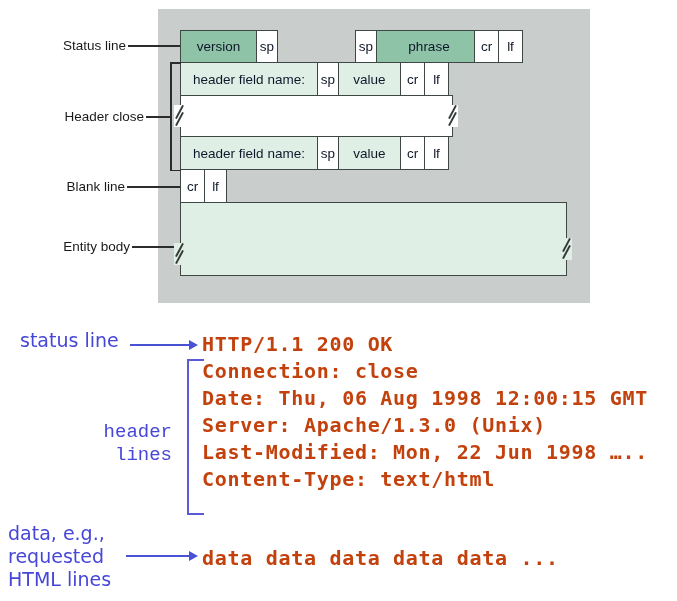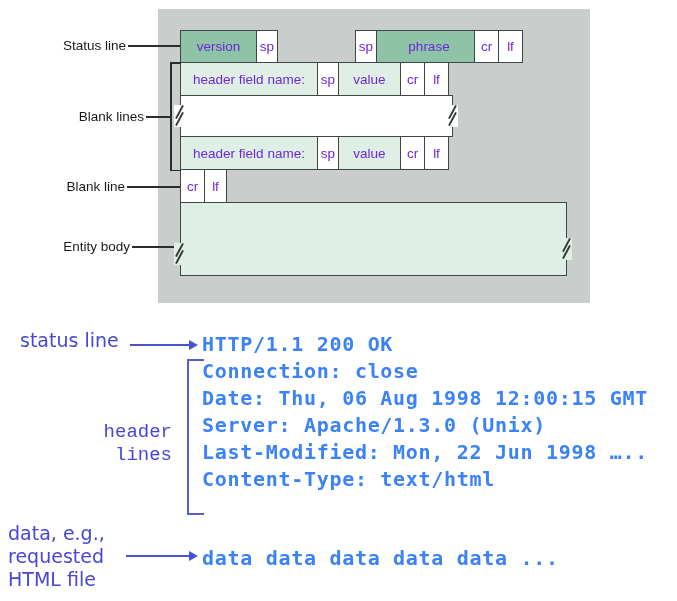--- a/index.html
+++ b/index.html
@@ -4,21 +4,21 @@
 <style>
   html,body{margin:0;padding:0;background:#fff;}
   .page{position:relative;width:677px;height:601px;background:#ffffff;overflow:hidden;
         font-family:"Liberation Sans",sans-serif;}
 
   
   .panel{position:absolute;left:158px;top:9px;width:432px;height:294px;background:#c9cdcc;}
   .row{position:absolute;display:flex;}
   .seg{box-sizing:border-box;border:1px solid #3f4745;margin-left:-1px;
        display:flex;align-items:center;justify-content:center;
-       background:#ffffff;font-size:13.5px;color:#6d28d9;white-space:nowrap;}
+       background:#ffffff;font-size:13.5px;color:#0f172a;white-space:nowrap;}
   .seg:first-child{margin-left:0;}
   .seg.g{background:#8fc3a7;}
   .seg.p{background:#e0efe6;}
   .bigbox{position:absolute;box-sizing:border-box;border:1px solid #3f4745;}
   .mid{background:#ffffff;}
   .entity{background:#e0efe6;}
 
   
   .brk{position:absolute;width:11px;height:22px;z-index:5;}
   .brk.white{background:#ffffff;}
@@ -30,21 +30,21 @@
 
   .lbl{position:absolute;font-size:13.5px;color:#1a1a1a;text-align:right;width:120px;}
   .conn{position:absolute;height:1.5px;background:#2c2c2c;}
   .brkt{position:absolute;background:#2c2c2c;}
 
   
   .hand{position:absolute;font-family:"DejaVu Sans",sans-serif;font-size:19px;
         color:#4646d8;line-height:23px;white-space:nowrap;}
   .hand.right{text-align:right;white-space:normal;font-family:Liberation Mono, monospace;}
   .mono{position:absolute;font-family:"DejaVu Sans Mono",monospace;font-weight:bold;
-        font-size:20px;letter-spacing:0.7px;line-height:27px;color:#3b82f6;white-space:nowrap;}
+        font-size:20px;letter-spacing:0.7px;line-height:27px;color:#c2410c;white-space:nowrap;}
   .arrow{position:absolute;height:2px;background:#4a52d4;}
   .arrow::after{content:"";position:absolute;right:-8px;top:-4px;
         border-left:9px solid #4a52d4;border-top:5px solid transparent;border-bottom:5px solid transparent;}
   .bbr{position:absolute;background:#5b5bd8;}
 </style>
 </head>
 <body>
 
 <div class="page">
 
@@ -85,21 +85,21 @@
     <span class="seg" style="width:23px;">lf</span>
   </div>
 
   <div class="bigbox entity" style="left:180px;top:202px;width:387px;height:74px;"></div>
   <span class="brk pale" style="left:174px;top:243px;"></span>
   <span class="brk pale" style="left:561px;top:238px;"></span>
 
   <div class="lbl" style="left:6px;top:38px;">Status line</div>
   <div class="conn" style="left:128px;top:45px;width:52px;"></div>
 
-  <div class="lbl" style="left:24px;top:109px;">Blank lines</div>
+  <div class="lbl" style="left:24px;top:109px;">Header close</div>
   <div class="conn" style="left:146px;top:116px;width:24px;"></div>
   <div class="brkt" style="left:170px;top:62px;width:1.5px;height:109px;"></div>
   <div class="brkt" style="left:170px;top:62px;width:11px;height:1.5px;"></div>
   <div class="brkt" style="left:170px;top:169.5px;width:11px;height:1.5px;"></div>
 
   <div class="lbl" style="left:5px;top:179px;">Blank line</div>
   <div class="conn" style="left:127px;top:186px;width:53px;"></div>
 
   <div class="lbl" style="left:10px;top:239px;">Entity body</div>
   <div class="conn" style="left:132px;top:246px;width:48px;"></div>
@@ -121,19 +121,19 @@
   <div class="bbr" style="left:187px;top:513px;width:17px;height:2px;"></div>
 
   <div class="hand right" style="left:88px;top:421px;width:84px;">
     <div>header</div>
     <div>lines</div>
   </div>
 
   <div class="hand" style="left:8px;top:522px;">
     <div>data, e.g.,</div>
     <div>requested</div>
-    <div>HTML file</div>
+    <div>HTML lines</div>
   </div>
   <div class="arrow" style="left:126px;top:555px;width:64px;"></div>
 
   <div class="mono" style="left:202px;top:545px;">data data data data data ...</div>
 
 </div>
 
 </body></html>

